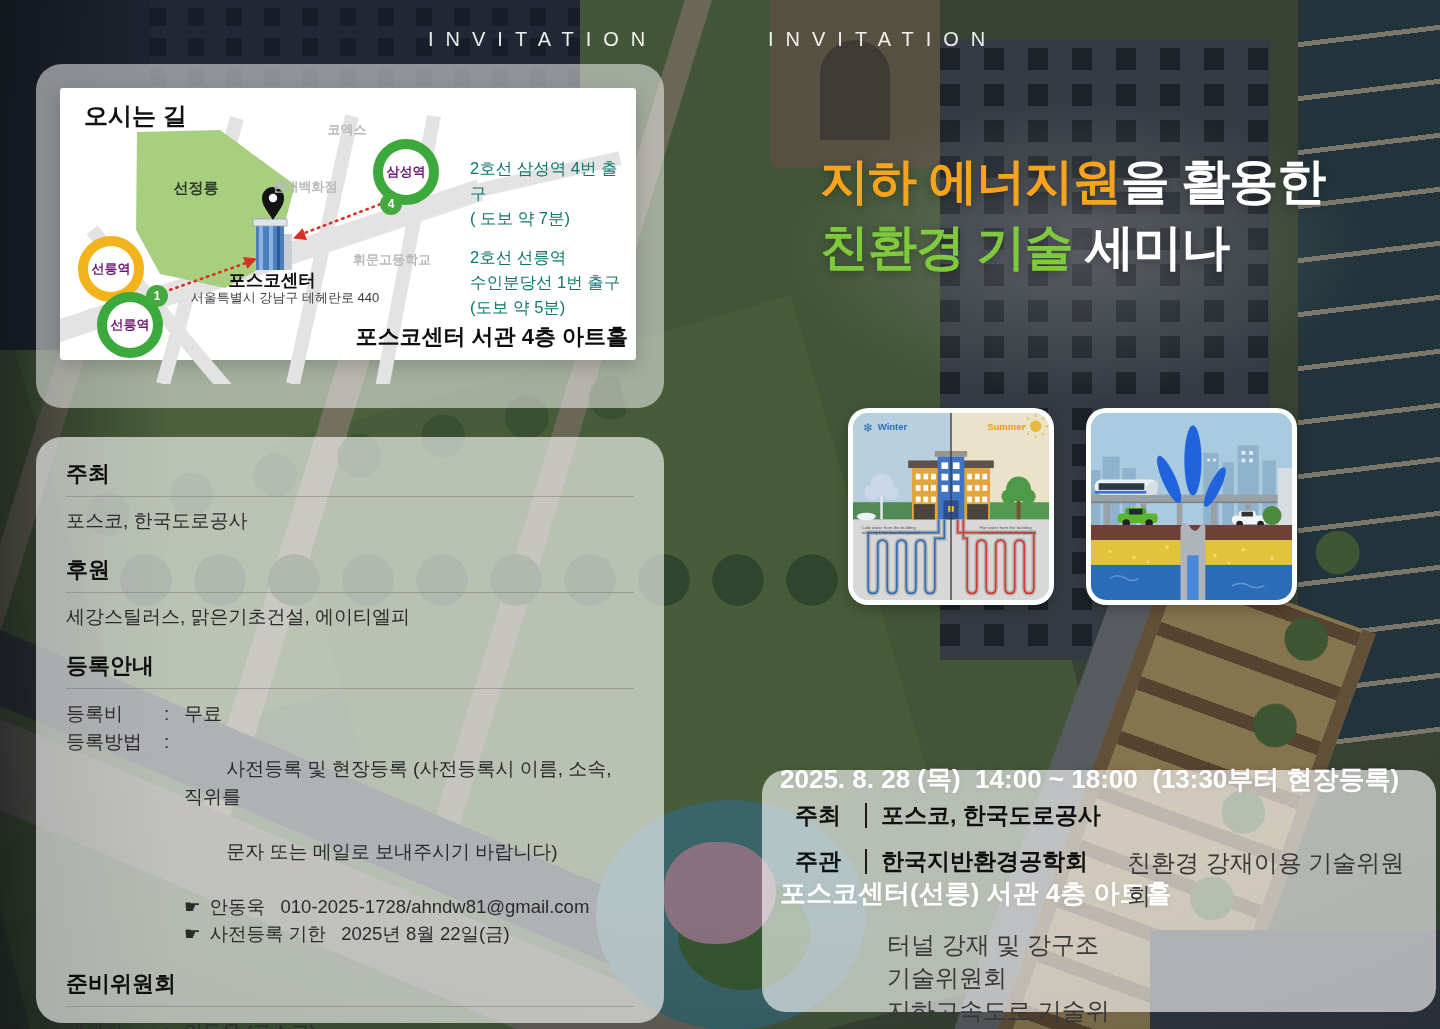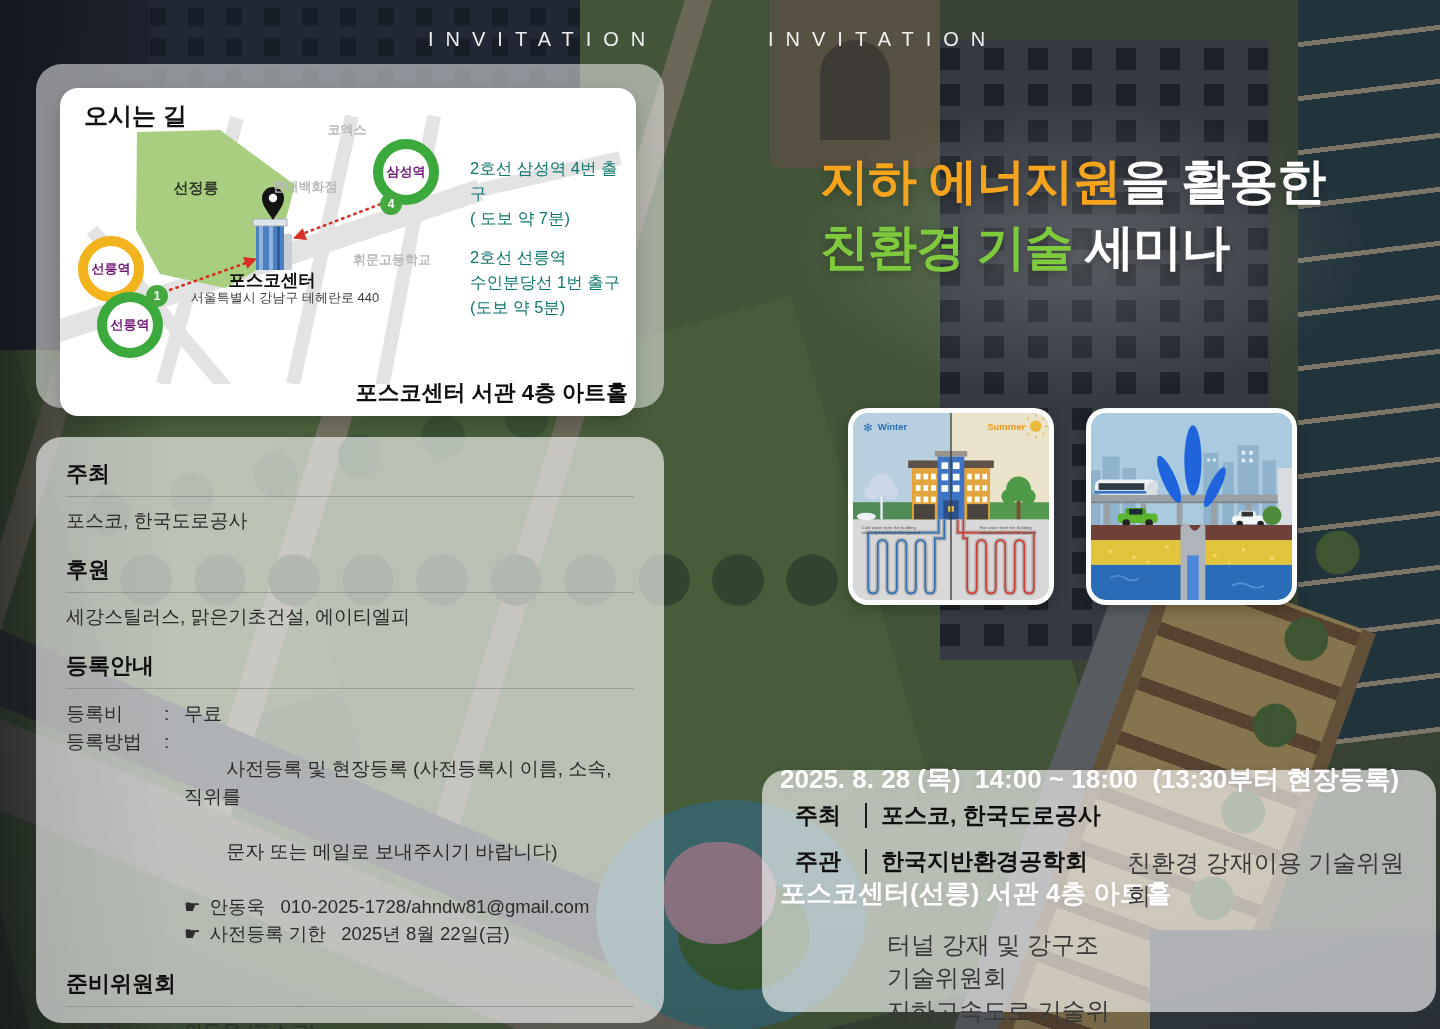--- a/index.html
+++ b/index.html
@@ -56,21 +56,21 @@
     linear-gradient(rgba(14,18,22,.34),rgba(14,18,22,.34)),
     radial-gradient(130% 120% at 55% 35%,rgba(10,13,17,0) 45%,rgba(10,13,17,.6) 100%),
     linear-gradient(90deg,rgba(8,10,14,.55),rgba(8,10,14,0) 12%);}
 
   
   .invitation{top:28px;font-size:20px;font-weight:300;letter-spacing:12px;color:rgba(255,255,255,.92);}
   .inv-left{left:428px;} .inv-right{left:768px;}
 
   
   .map-outer{left:36px;top:64px;width:628px;height:344px;border-radius:26px;background:rgba(255,255,255,.50);}
-  .map-card{left:60px;top:88px;width:576px;height:328px;border-radius:18px;background:#ffffff;
+  .map-card{left:60px;top:88px;width:576px;height:272px;border-radius:3px;background:#ffffff;
     box-shadow:0 6px 18px rgba(0,0,0,.18);color:#111;}
   .map-title{left:24px;top:12px;font-size:24px;font-weight:800;color:#111;}
   .map-svg{left:0;top:0;width:576px;height:296px;}
   .map-label{transform:translate(-50%,-50%);white-space:nowrap;}
   .poi{font-size:13px;color:#b9b9b9;font-weight:600;}
   .park-name{font-size:15px;font-weight:800;color:#2f3a2a;}
   .station-name{font-size:13px;font-weight:800;color:#701a75;}
   .exit-num{font-size:12px;font-weight:800;color:#fff;}
   .bldg-name{font-size:17.5px;font-weight:800;color:#111;}
   .bldg-addr{font-size:13px;font-weight:500;color:#3c3c3c;}

